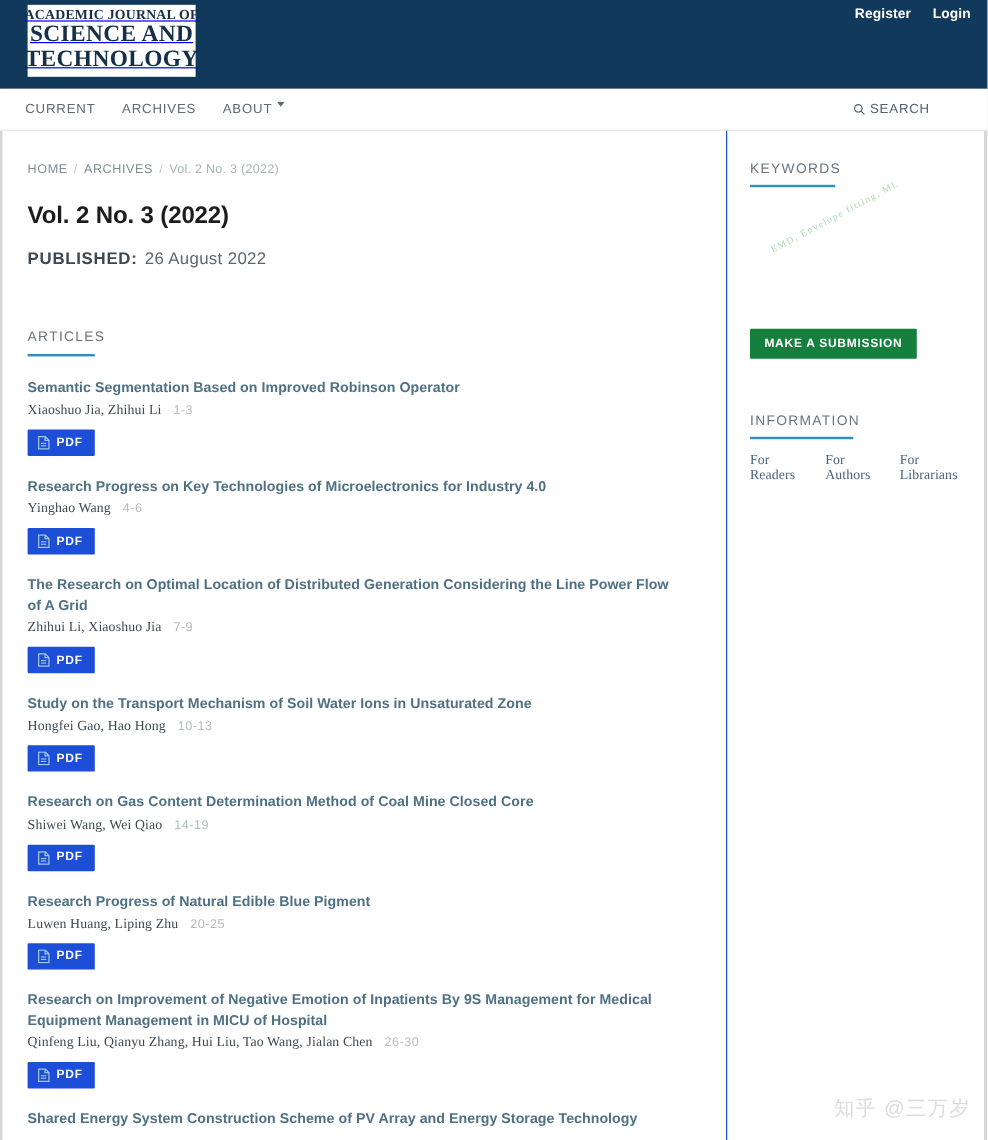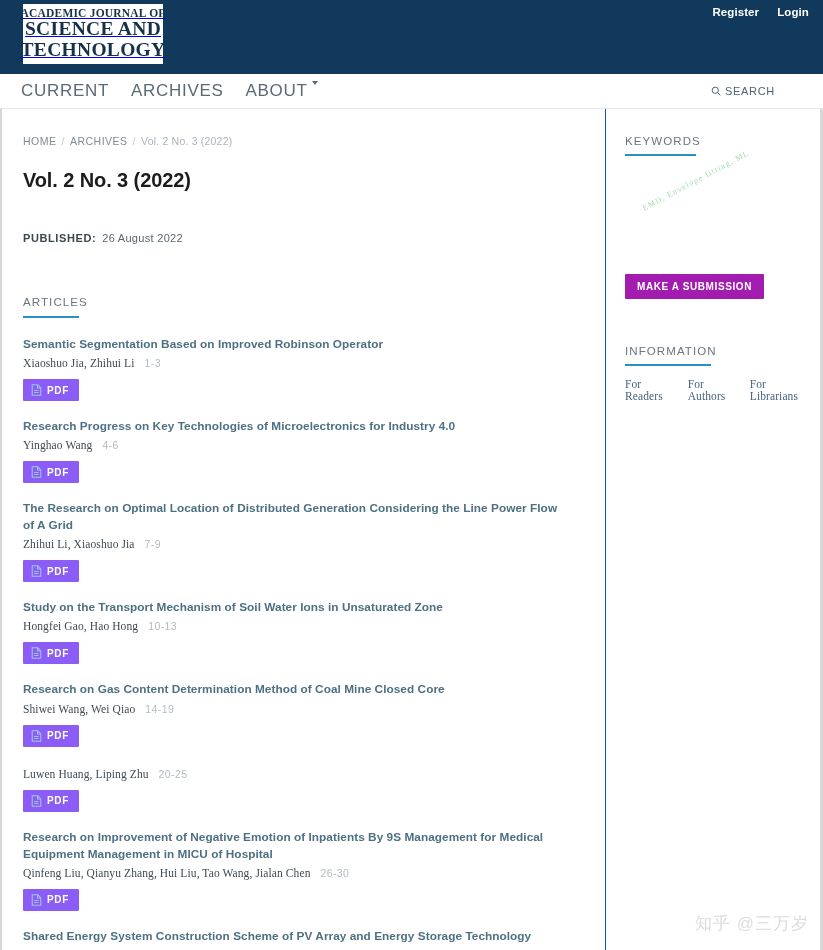--- a/index.html
+++ b/index.html
@@ -86,21 +86,21 @@
     display: flex;
     align-items: center;
   }
   .nav-items {
     display: flex;
     align-items: center;
     margin-left: 21px;
     gap: 22px;
   }
   .nav-item {
-    font-size: 17px;
+    font-size: 11px;
     color: #5b6a74;
     letter-spacing: 0.7px;
     text-decoration: none;
     display: flex;
     gap: 4px;
   }
   .caret {
     width: 0; height: 0;
     border-left: 3.5px solid transparent;
     border-right: 3.5px solid transparent;
@@ -158,22 +158,22 @@
 
   .issue-title {
     margin: 22px 0 0 0;
     font-size: 20px;
     font-weight: bold;
     color: #1c1c1c;
     letter-spacing: -0.1px;
   }
 
   .published {
-    margin-top: 40px;
-    font-size: 11px;
+    margin-top: 15px;
+    font-size: 14px;
     color: #5a6670;
     letter-spacing: 0.3px;
   }
   .published .label {
     font-weight: bold;
     color: #3c4850;
     letter-spacing: 0.6px;
   }
   .published .value { margin-left: 6px; color: #5a6670; }
 
@@ -226,21 +226,21 @@
     color: #b3bbc0;
     letter-spacing: 0.4px;
     white-space: nowrap;
     padding-left: 10px;
   }
   .pdf-btn {
     display: inline-flex;
     align-items: center;
     gap: 5px;
     margin-top: 10px;
-    background: #8b5cf6;
+    background: #1d4ed8;
     color: #ffffff;
     font-size: 10px;
     font-weight: bold;
     letter-spacing: 0.7px;
     padding: 5px 10px 5px 8px;
     text-decoration: none;
     border-radius: 1px;
   }
   .pdf-btn .file-icon svg { display: block; }
 
@@ -270,21 +270,21 @@
     transform-origin: left center;
     font-family: "Liberation Serif", serif;
     font-size: 8px;
     color: #a8d8ae;
     letter-spacing: 1.2px;
     white-space: nowrap;
   }
   .submit-btn {
     display: inline-block;
     margin-top: 4px;
-    background: #a21caf;
+    background: #15803d;
     color: #ffffff;
     font-size: 10px;
     font-weight: bold;
     letter-spacing: 0.6px;
     padding: 7px 12px;
     text-decoration: none;
     border-radius: 1px;
   }
   .info-head {
     margin-top: 46px;
@@ -490,20 +490,21 @@
                 <path d="M7.2 1.2v3.4H10.8" fill="none" stroke="#9fc8e0" stroke-width="1.2"></path>
                 <rect x="3.2" y="7" width="5.2" height="1.1" fill="#9fc8e0"></rect>
                 <rect x="3.2" y="9.4" width="5.2" height="1.1" fill="#9fc8e0"></rect>
               </svg>
             </span>
             <span>PDF</span>
           </a>
         </div>
 
         <div class="article">
+          <a class="article-title" href="#">Research Progress of Natural Edible Blue Pigment</a>
           <div class="article-meta">
             <span class="authors">Luwen Huang, Liping Zhu</span>
             <span class="pages">20-25</span>
           </div>
           <a class="pdf-btn" href="#">
             <span class="file-icon">
               <svg width="11" height="12" viewBox="0 0 12 14">
                 <path d="M1 1h6.5L11 4.5V13H1z" fill="none" stroke="#9fc8e0" stroke-width="1.2"></path>
                 <path d="M7.2 1.2v3.4H10.8" fill="none" stroke="#9fc8e0" stroke-width="1.2"></path>
                 <rect x="3.2" y="7" width="5.2" height="1.1" fill="#9fc8e0"></rect>

